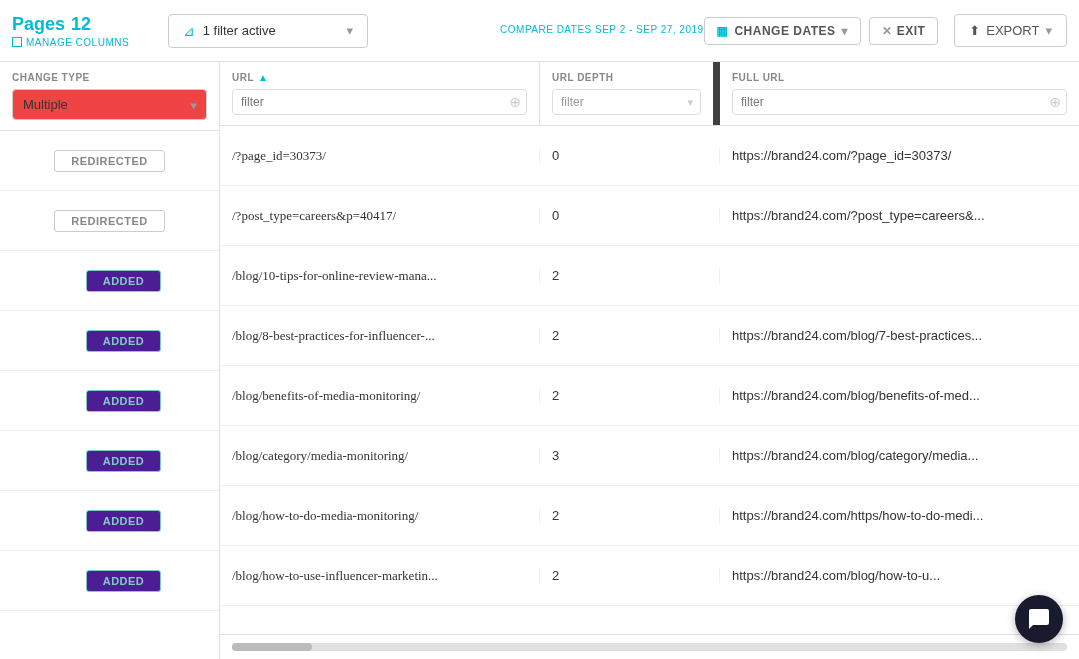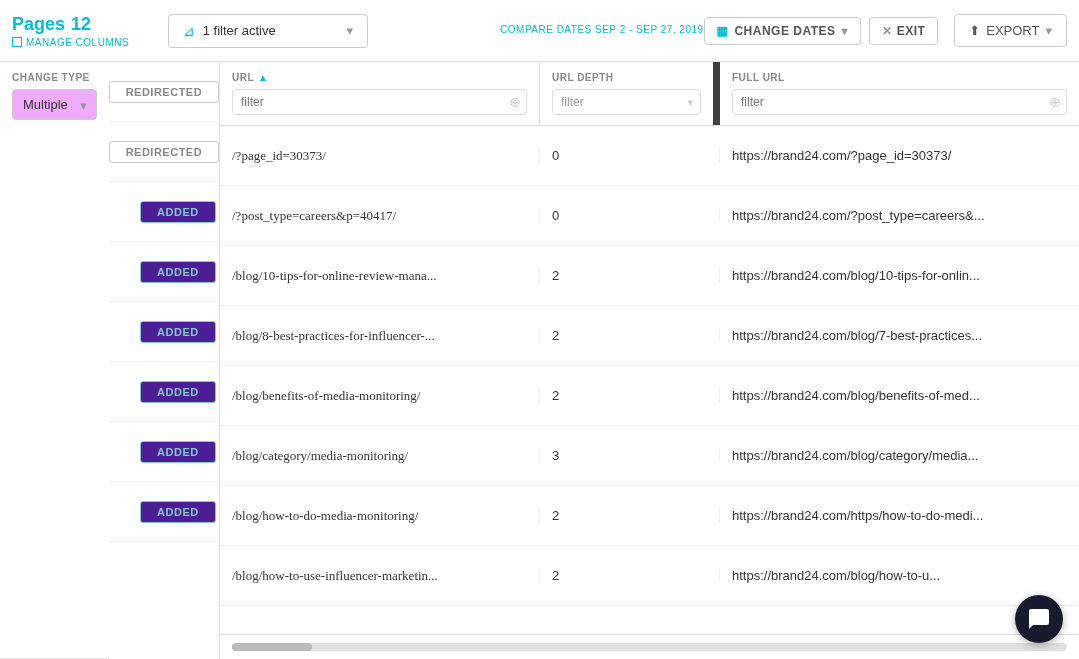--- a/index.html
+++ b/index.html
@@ -130,42 +130,42 @@
       height: calc(659px - 62px);
       overflow: hidden;
     }
 
     
     .change-type-col {
       width: 220px;
       min-width: 220px;
       border-right: 1px solid #e0e0e0;
       display: flex;
-      flex-direction: row;
+      flex-direction: column;
     }
     .change-type-header {
       padding: 10px 12px;
       border-bottom: 1px solid #e0e0e0;
       background: #fff;
     }
     .change-type-label {
       font-size: 10px;
       font-weight: bold;
       color: #888;
       letter-spacing: 0.5px;
       margin-bottom: 6px;
     }
     .change-type-select {
       width: 100%;
       border: 1px solid #ccc;
       border-radius: 4px;
       padding: 7px 10px;
       font-size: 13px;
       color: #333;
-      background: #f0abfc;
+      background: #ef4444;
       appearance: none;
       -webkit-appearance: none;
       cursor: pointer;
     }
     .select-wrapper {
       position: relative;
     }
     .select-wrapper::after {
       content: '▾';
       position: absolute;
@@ -490,21 +490,20 @@
           <div class="cell-fullurl">https://brand24.com/?page_id=30373/</div>
         </div>
         <div class="data-row">
           <div class="cell-url">/?post_type=careers&amp;p=40417/</div>
           <div class="cell-depth">0</div>
           <div class="cell-fullurl">https://brand24.com/?post_type=careers&amp;...</div>
         </div>
         <div class="data-row">
           <div class="cell-url">/blog/10-tips-for-online-review-mana...</div>
           <div class="cell-depth">2</div>
-          <div class="cell-fullurl">https://brand24.com/blog/10-tips-for-onlin...</div>
         </div>
         <div class="data-row">
           <div class="cell-url">/blog/8-best-practices-for-influencer-...</div>
           <div class="cell-depth">2</div>
           <div class="cell-fullurl">https://brand24.com/blog/7-best-practices...</div>
         </div>
         <div class="data-row">
           <div class="cell-url">/blog/benefits-of-media-monitoring/</div>
           <div class="cell-depth">2</div>
           <div class="cell-fullurl">https://brand24.com/blog/benefits-of-med...</div>

